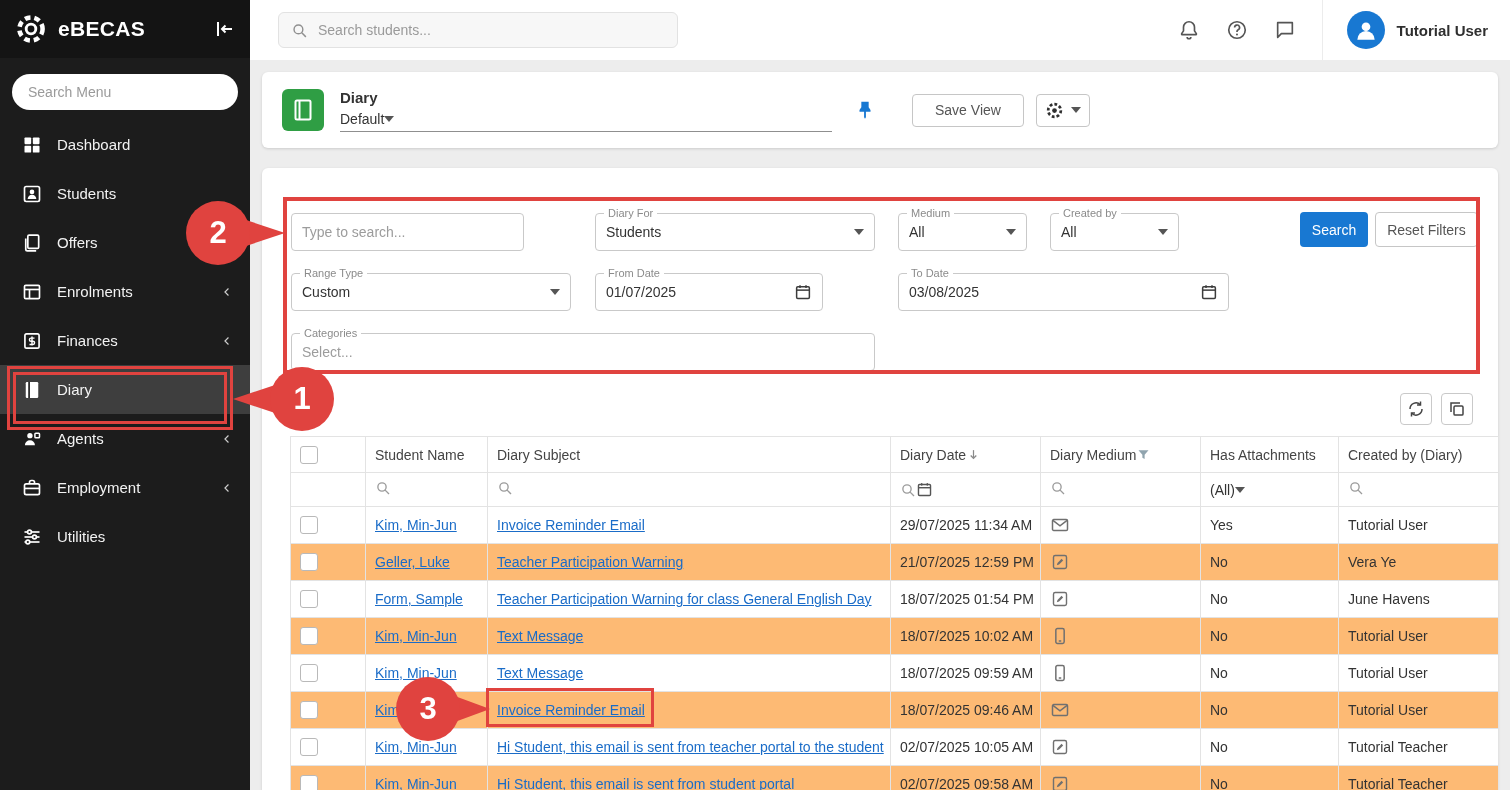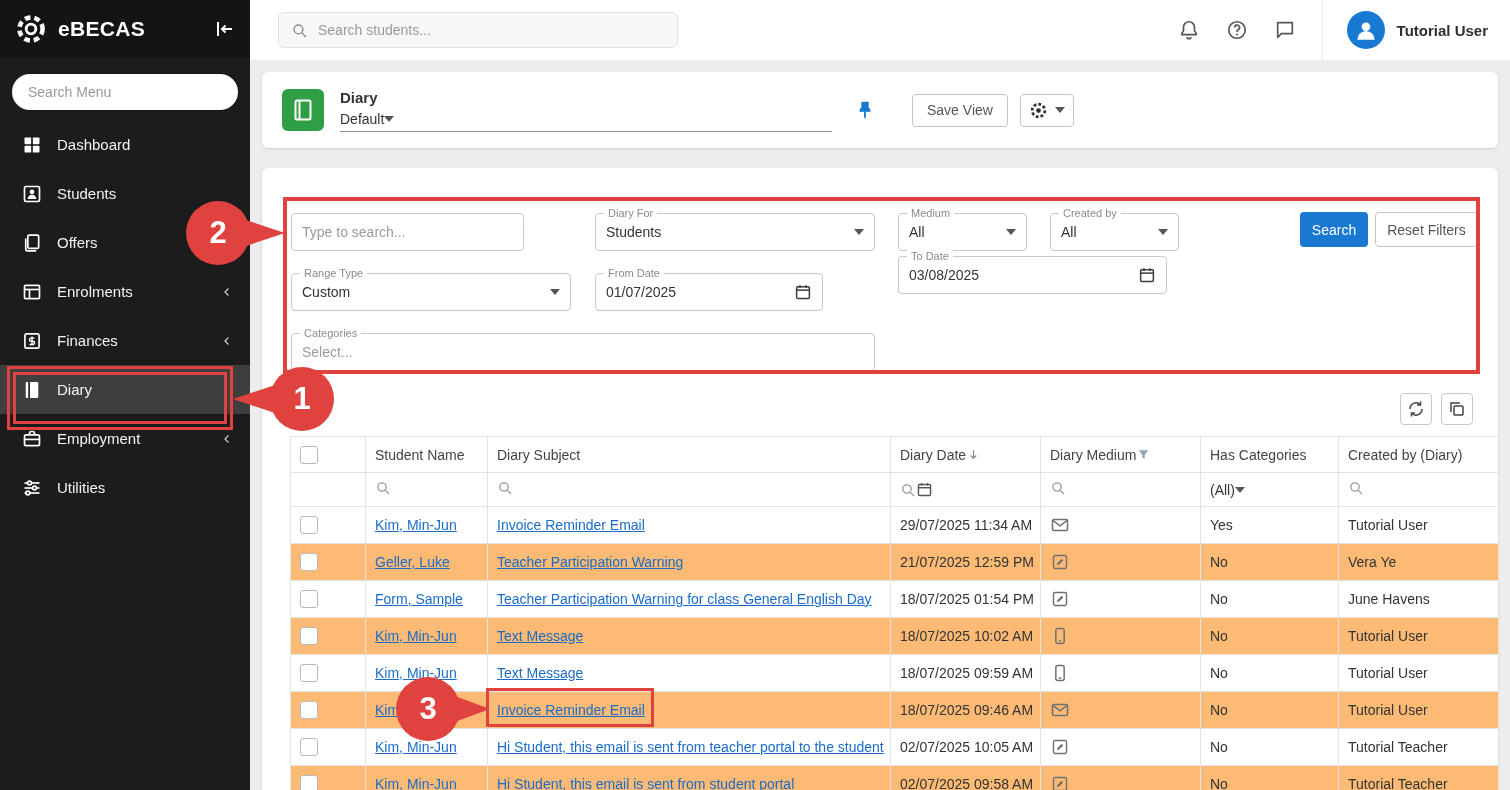--- a/index.html
+++ b/index.html
@@ -50,21 +50,21 @@
   .vc-icon{width:42px;height:42px;border-radius:6px;background:var(--green,#2f9e44);color:#fff;
            display:flex;align-items:center;justify-content:center;margin-right:16px}
   .vc-icon svg{width:24px;height:24px}
   .vc-col{display:flex;flex-direction:column}
   .vc-title{font-weight:bold;font-size:15px;color:#333}
   .vc-select{width:492px;display:flex;align-items:center;border-bottom:1px solid #8f8f8f;
              padding:5px 2px 4px 0;color:#333;cursor:pointer}
   .caret{width:0;height:0;border-left:5px solid transparent;border-right:5px solid transparent;border-top:6px solid #555}
   .vc-pin{width:22px;height:22px;color:var(--accent,#1878d2);margin-left:22px;cursor:pointer}
   .vc-pin svg{width:100%;height:100%}
-  .btn{height:33px;border:1px solid #c6c6c6;border-radius:4px;background:#fff;color:#555;font:inherit;padding:0 14px;cursor:pointer}
+  .btn{height:33px;border:1px solid #c6c6c6;border-radius:4px;background:#fff;color:#555;font:inherit;padding:0 22px;cursor:pointer}
   .vc-save{margin-left:36px}
   .vc-gear{margin-left:12px;width:54px;display:flex;align-items:center;justify-content:center;gap:7px;padding:0}
   .vc-gear .gicon{width:19px;height:19px;color:#2f2f2f}
   .vc-gear .gicon svg{width:100%;height:100%}
 
   
   .content-card{position:absolute;left:262px;top:168px;width:1236px;bottom:0;background:#fff;border-radius:6px 6px 0 0;
                 box-shadow:0 1px 3px rgba(0,0,0,.14)}
   .ffield{position:absolute;height:38px;border:1px solid #c9c9c9;border-radius:4px;background:#fff;
           display:flex;align-items:center;padding:16px 10px;color:#333;cursor:pointer}
@@ -77,21 +77,21 @@
   .placeholder-text{color:#9c9c9c}
   .ff-search{left:29px;top:45px;width:233px}
   .ff-diaryfor{left:333px;top:45px;width:280px}
   .ff-medium{left:636px;top:45px;width:129px}
   .ff-createdby{left:788px;top:45px;width:129px}
   .btn-search{position:absolute;left:1038px;top:44px;width:68px;height:35px;background:var(--accent,#1878d2);
               border:none;color:#fff;border-radius:4px;font:inherit;cursor:pointer}
   .btn-reset{position:absolute;left:1113px;top:44px;width:103px;height:35px;padding:0}
   .ff-range{left:29px;top:105px;width:280px}
   .ff-from{left:333px;top:105px;width:228px}
-  .ff-to{left:636px;top:88px;width:269px}
+  .ff-to{left:636px;top:105px;width:331px}
   .ff-categories{left:29px;top:165px;width:584px}
 
   
   .tool-btn{position:absolute;top:225px;width:32px;height:32px;border:1px solid #c9c9c9;border-radius:4px;background:#fff;
             color:#444;display:flex;align-items:center;justify-content:center;cursor:pointer}
   .tool-btn svg{width:18px;height:18px}
   .tool-refresh{left:1138px}
   .tool-copy{left:1179px}
 
   
@@ -223,20 +223,35 @@
   </div>
       <div class="nav-item active">
     <span class="nav-icon">
           <svg viewBox="0 0 24 24">
             <path d="M6 2.5h12a1.5 1.5 0 0 1 1.5 1.5v16a1.5 1.5 0 0 1-1.5 1.5H6A1.5 1.5 0 0 1 4.5 20V4A1.5 1.5 0 0 1 6 2.5z" fill="currentColor"></path>
             <path d="M8.5 2.5v19" stroke="#1c1c1c" stroke-width="2"></path>
           </svg>
         </span>
     <span class="nav-label">Diary</span>
 
+  </div>
+      <div class="nav-item">
+    <span class="nav-icon">
+          <svg viewBox="0 0 24 24">
+            <circle cx="9.5" cy="8" r="3.2" fill="currentColor"></circle>
+            <path d="M3.5 19.5a6 6 0 0 1 12 0z" fill="currentColor"></path>
+            <rect x="15.5" y="5" width="5.5" height="5.5" rx="1" fill="none" stroke="currentColor" stroke-width="1.8"></rect>
+          </svg>
+        </span>
+    <span class="nav-label">Agents</span>
+    <span class="nav-chevron">
+          <svg viewBox="0 0 24 24">
+            <path d="M14.5 6l-6 6 6 6" fill="none" stroke="currentColor" stroke-width="2"></path>
+          </svg>
+        </span>
   </div>
       <div class="nav-item">
     <span class="nav-icon">
           <svg viewBox="0 0 24 24">
             <rect x="3" y="7" width="18" height="13" rx="2" fill="none" stroke="currentColor" stroke-width="2"></rect>
             <path d="M9 7V5a2 2 0 0 1 2-2h2a2 2 0 0 1 2 2v2" fill="none" stroke="currentColor" stroke-width="2"></path>
             <line x1="3" y1="12.5" x2="21" y2="12.5" stroke="currentColor" stroke-width="2"></line>
           </svg>
         </span>
     <span class="nav-label">Employment</span>
@@ -447,21 +462,21 @@
           <div class="th-flex">
             <span>Diary Medium</span>
             <span class="hicon funnel">
                 <svg viewBox="0 0 24 24">
                   <path d="M4 5h16l-6.2 7.2V19l-3.6-1.8v-5z" fill="currentColor"></path>
                 </svg>
               </span>
           </div>
           </th>
         <th>
-          <span>Has Categories</span></th>
+          <span>Has Attachments</span></th>
         <th>
           <span>Created by (Diary)</span></th>
       </tr>
       <tr class="frow">
         <td></td>
         <td>
           <span class="ficon"><svg viewBox="0 0 24 24">
                 <circle cx="10.5" cy="10.5" r="6.2" fill="none" stroke="currentColor" stroke-width="2"></circle>
                 <line x1="15.2" y1="15.2" x2="21" y2="21" stroke="currentColor" stroke-width="2"></line>
               </svg></span></td>

